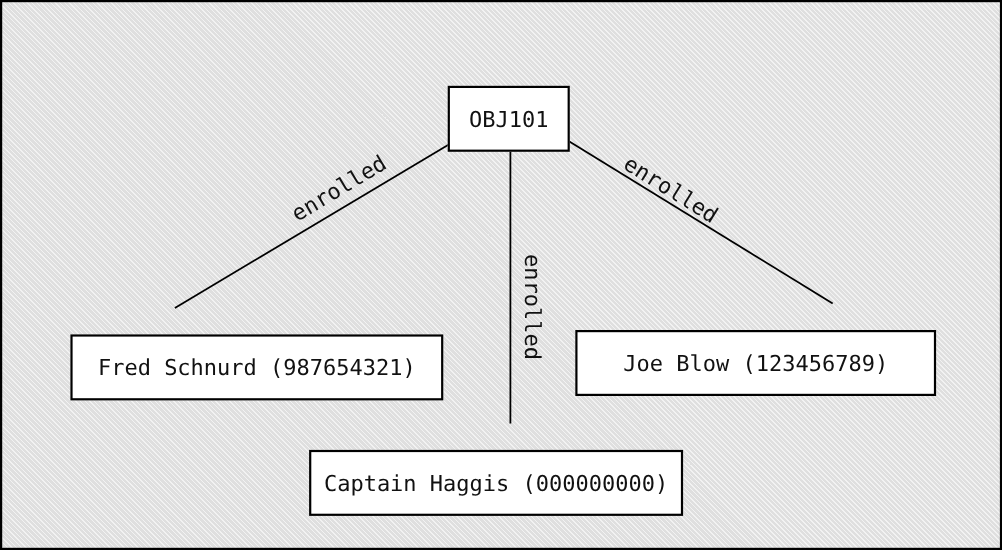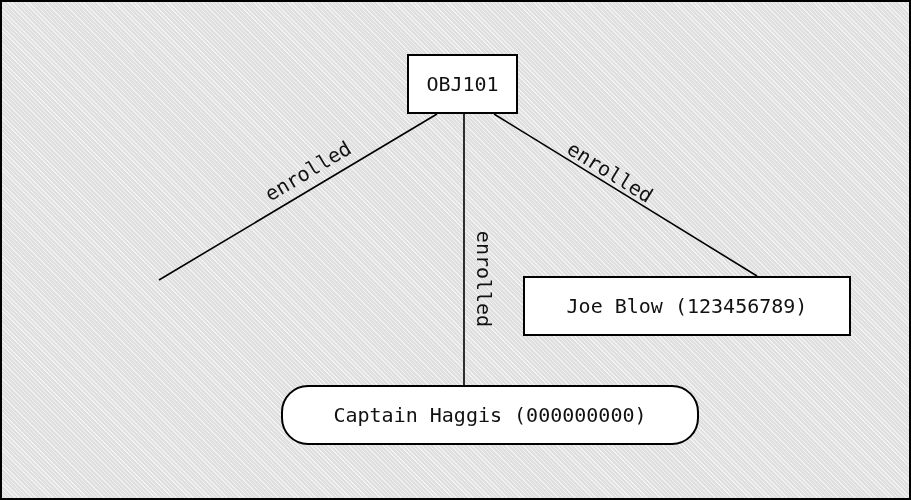--- a/index.html
+++ b/index.html
@@ -35,25 +35,26 @@
   .node {
     position: absolute;
     box-sizing: border-box;
     background: #ffffff;
     border: 2px solid #000000;
     display: flex;
     align-items: center;
     justify-content: center;
     font-size: 20px;
     white-space: nowrap;
+    margin-top: 24px;
   }
   .node-obj101  { left: 405px; top: 52px;  width: 111px; height: 60px; }
   .node-fred    { left: 62px;  top: 278px; width: 339px; height: 60px; }
   .node-joe     { left: 521px; top: 274px; width: 328px; height: 60px; text-align: right; }
-  .node-haggis  { left: 279px; top: 383px; width: 418px; height: 60px; border-radius: 27px; }
+  .node-haggis  { left: 279px; top: 383px; width: 340px; height: 60px; }
   .edge-label {
     position: absolute;
     font-size: 20px;
     white-space: nowrap;
     transform-origin: center center;
   }
   .edge-label-fred {
     left: 306px; top: 169px;
     transform: translate(-50%, -50%) rotate(-31deg);
   }
@@ -80,20 +81,23 @@
   <span class="edge-label edge-label-fred">enrolled</span>
 
   <span class="edge-label edge-label-haggis">enrolled</span>
 
   <span class="edge-label edge-label-joe">enrolled</span>
 
   <div class="node node-obj101">
     <span>OBJ101</span>
   </div>
 
+  <div class="node node-fred">
+    <span>Fred Schnurd (987654321)</span>
+  </div>
 
   <div class="node node-joe">
     <span>Joe Blow (123456789)</span>
   </div>
 
   <div class="node node-haggis">
     <span>Captain Haggis (000000000)</span>
   </div>
 
 </div>

